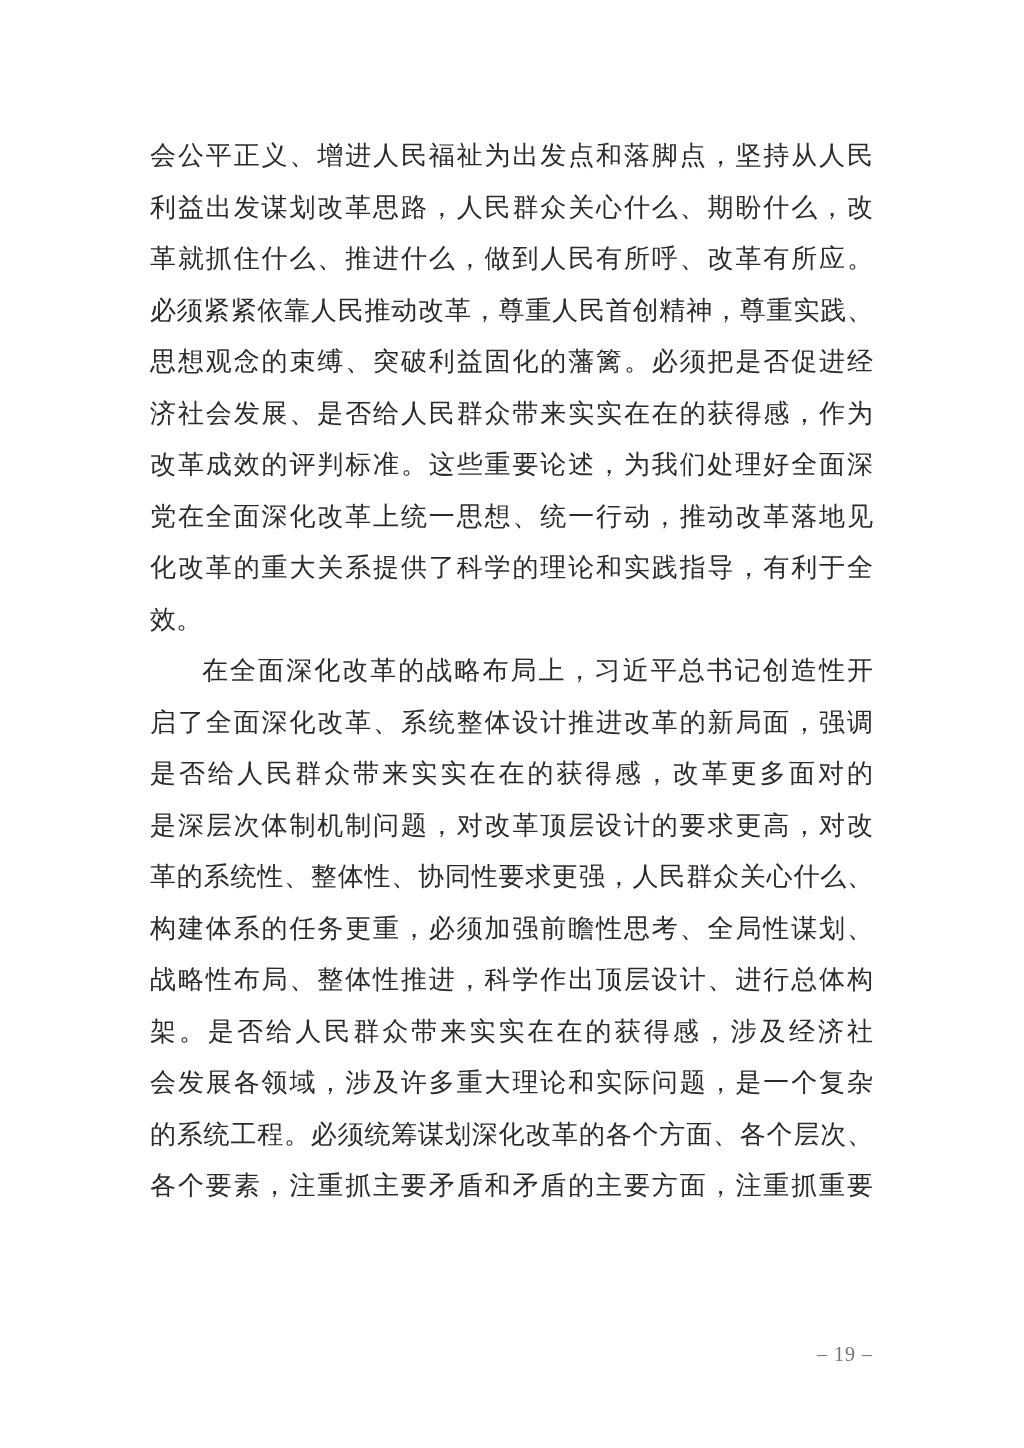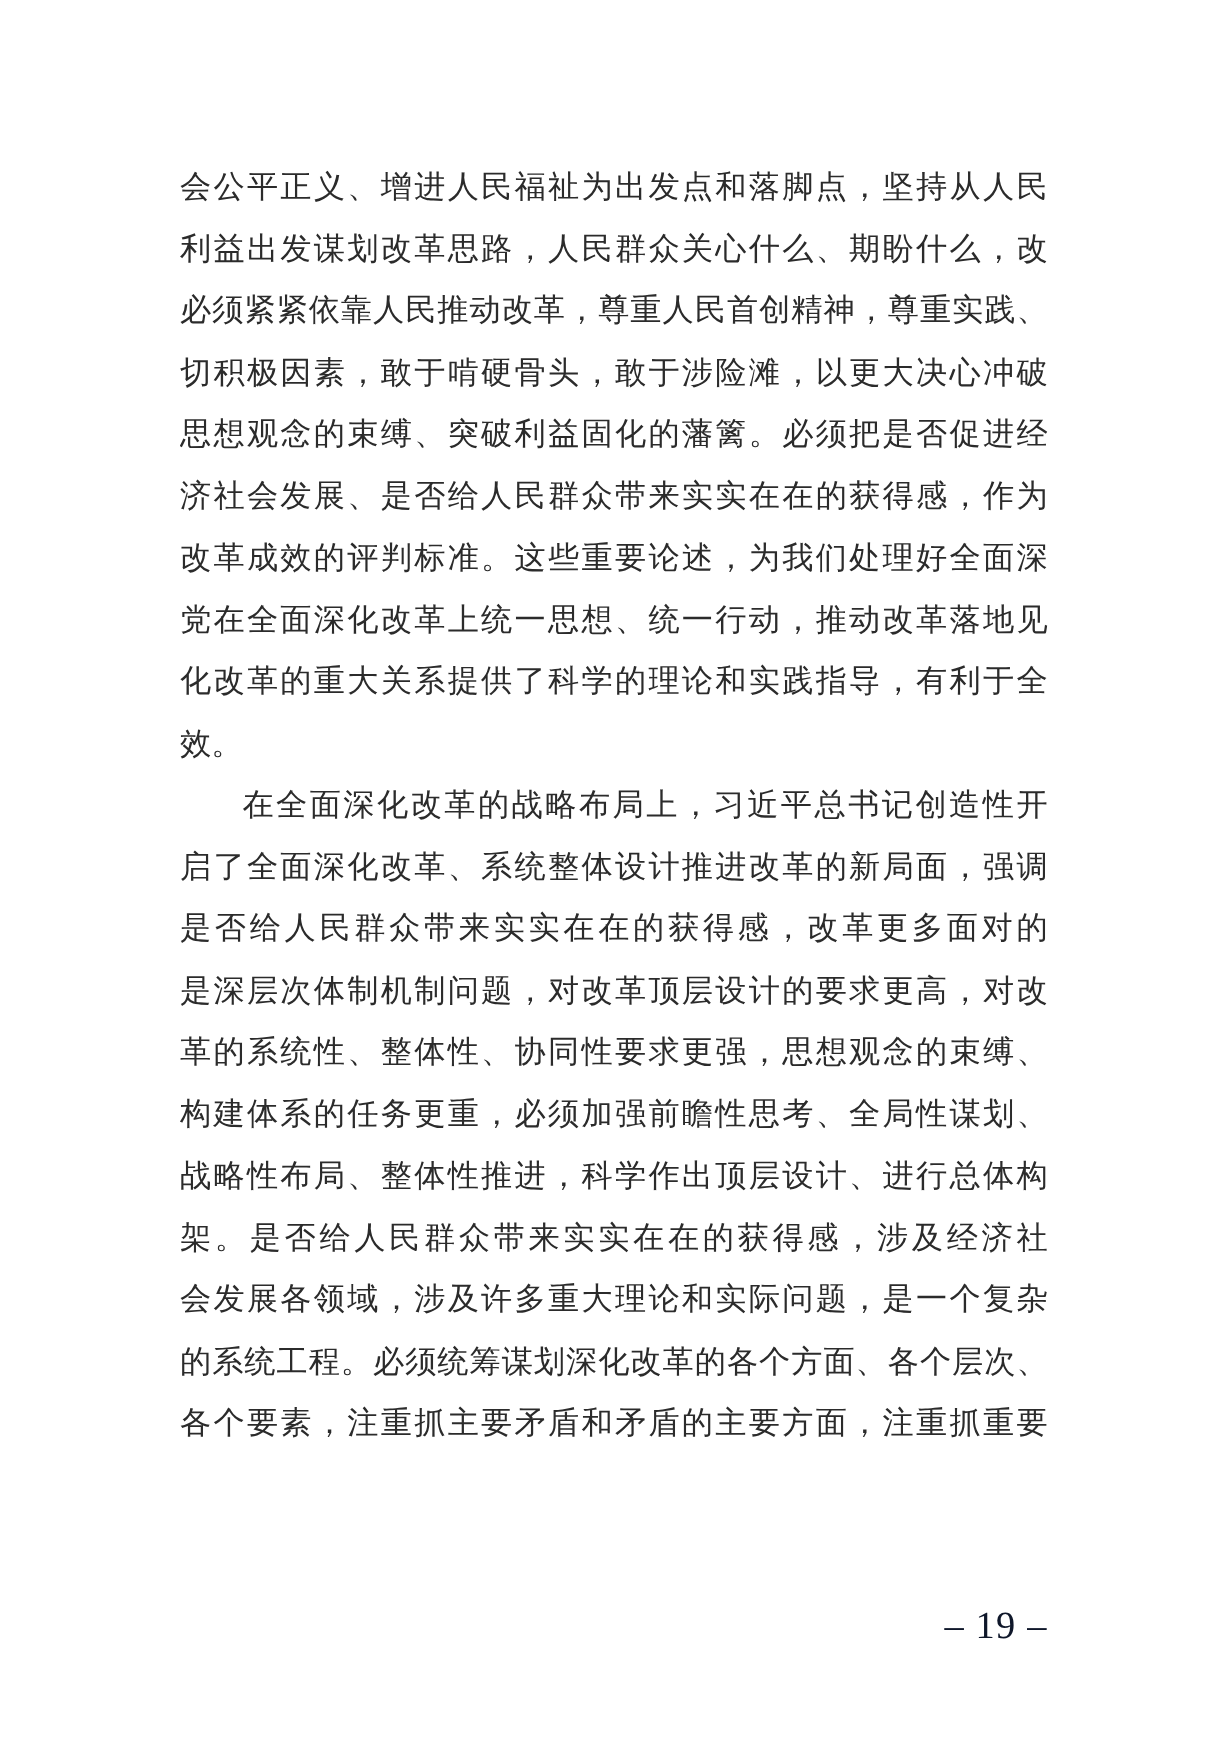--- a/index.html
+++ b/index.html
@@ -38,47 +38,47 @@
   }
   .line.para-start {
     text-indent: 52px;
   }
   .page-number {
     position: absolute;
     top: 1336px;
     left: 150px;
     width: 723px;
     text-align: right;
-    font-size: 32px;
-    color: #0f172a;
+    font-size: 20px;
+    color: #737373;
     letter-spacing: 1px;
     line-height: 36px;
   }
 </style>
 </head>
 <body>
 
 <div class="page">
 
   <div class="text-block">
     <div class="line">会公平正义、增进人民福祉为出发点和落脚点，坚持从人民</div>
     <div class="line">利益出发谋划改革思路，人民群众关心什么、期盼什么，改</div>
+    <div class="line">革就抓住什么、推进什么，做到人民有所呼、改革有所应。</div>
     <div class="line">必须紧紧依靠人民推动改革，尊重人民首创精神，尊重实践、</div>
-    <div class="line">切积极因素，敢于啃硬骨头，敢于涉险滩，以更大决心冲破</div>
     <div class="line">思想观念的束缚、突破利益固化的藩篱。必须把是否促进经</div>
     <div class="line">济社会发展、是否给人民群众带来实实在在的获得感，作为</div>
     <div class="line">改革成效的评判标准。这些重要论述，为我们处理好全面深</div>
     <div class="line">党在全面深化改革上统一思想、统一行动，推动改革落地见</div>
     <div class="line">化改革的重大关系提供了科学的理论和实践指导，有利于全</div>
     <div class="line para-end">效。</div>
     <div class="line para-start">在全面深化改革的战略布局上，习近平总书记创造性开</div>
     <div class="line">启了全面深化改革、系统整体设计推进改革的新局面，强调</div>
     <div class="line">是否给人民群众带来实实在在的获得感，改革更多面对的</div>
     <div class="line">是深层次体制机制问题，对改革顶层设计的要求更高，对改</div>
-    <div class="line">革的系统性、整体性、协同性要求更强，思想观念的束缚、</div>
+    <div class="line">革的系统性、整体性、协同性要求更强，人民群众关心什么、</div>
     <div class="line">构建体系的任务更重，必须加强前瞻性思考、全局性谋划、</div>
     <div class="line">战略性布局、整体性推进，科学作出顶层设计、进行总体构</div>
     <div class="line">架。是否给人民群众带来实实在在的获得感，涉及经济社</div>
     <div class="line">会发展各领域，涉及许多重大理论和实际问题，是一个复杂</div>
     <div class="line">的系统工程。必须统筹谋划深化改革的各个方面、各个层次、</div>
     <div class="line">各个要素，注重抓主要矛盾和矛盾的主要方面，注重抓重要</div>
   </div>
 
   <div class="page-number">– 19 –</div>
 

